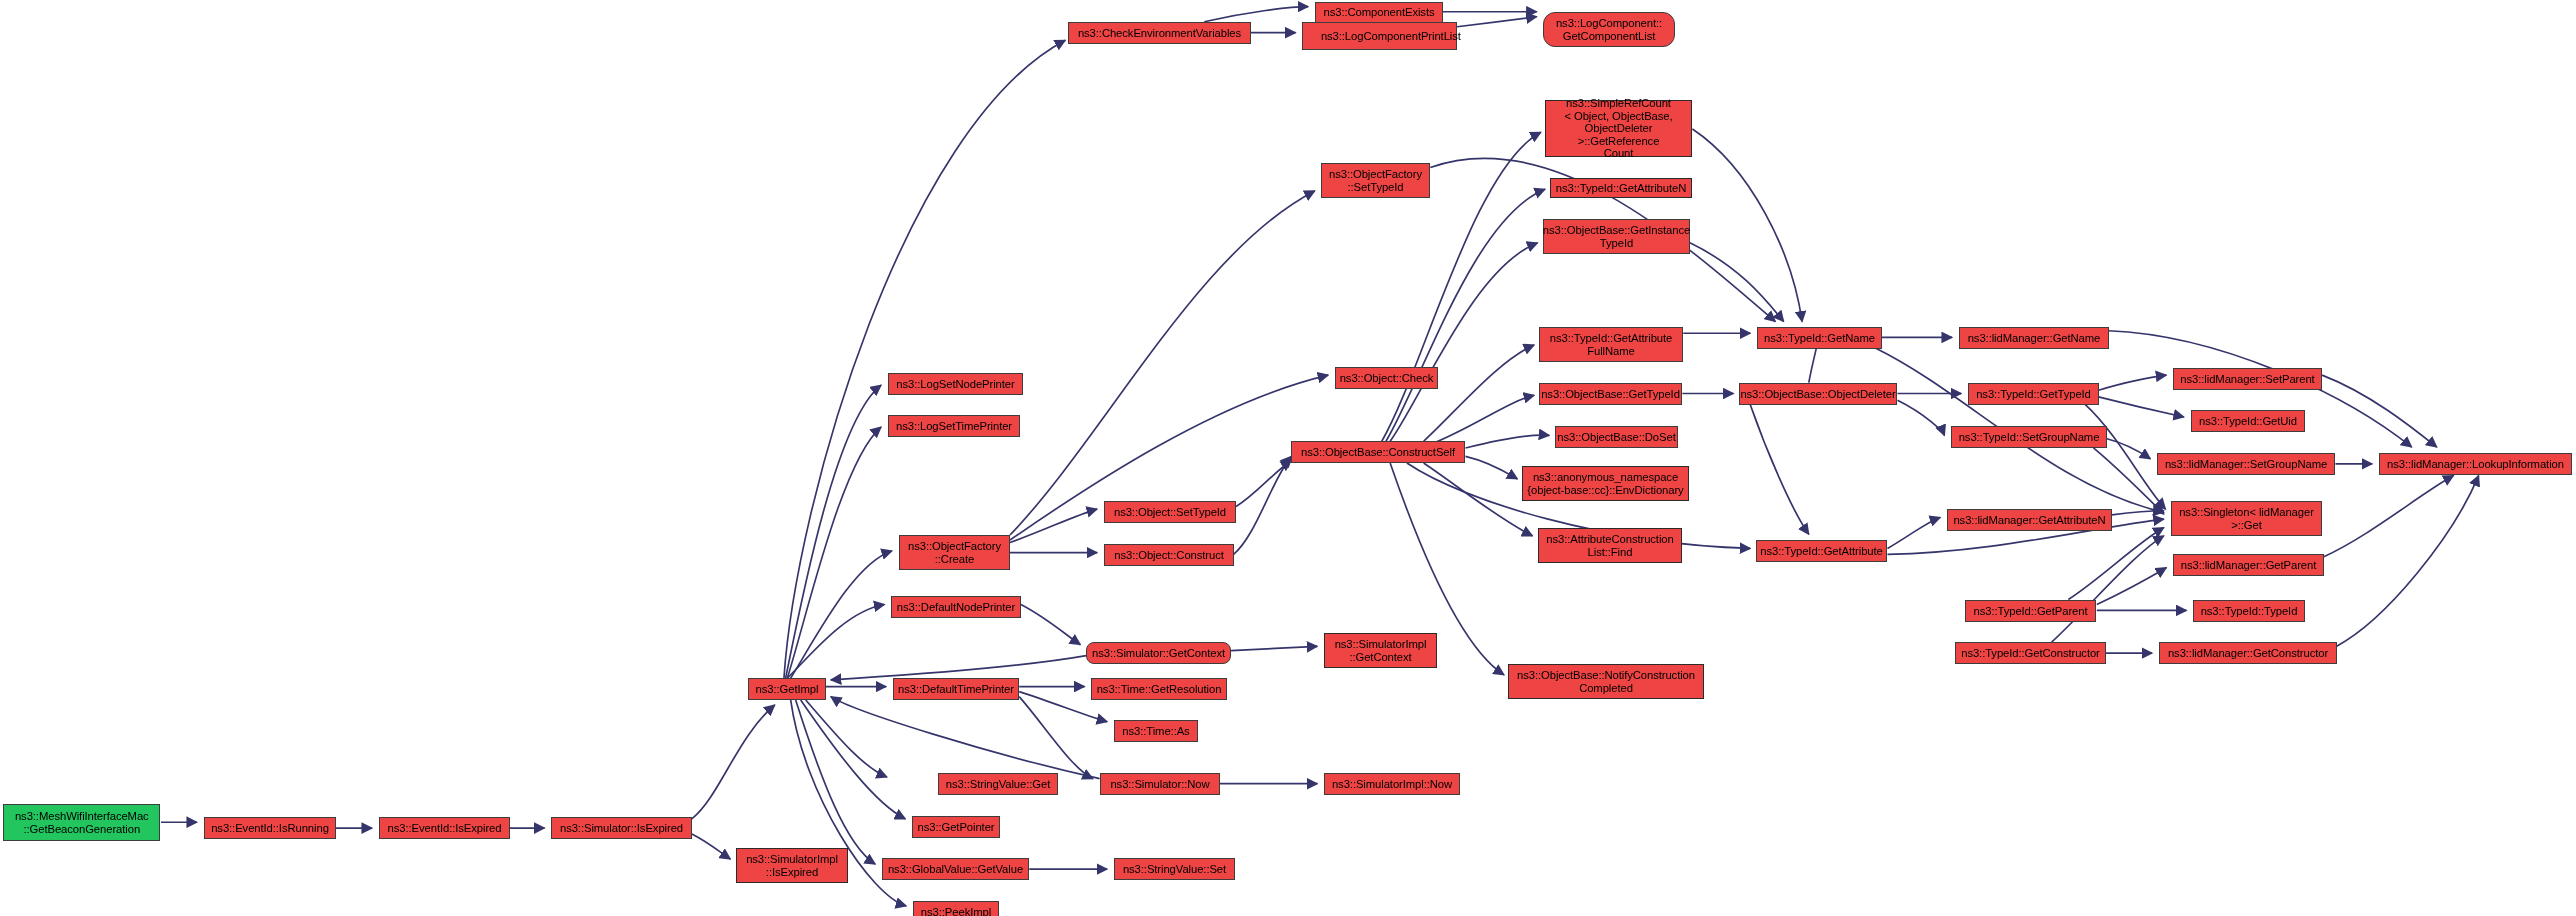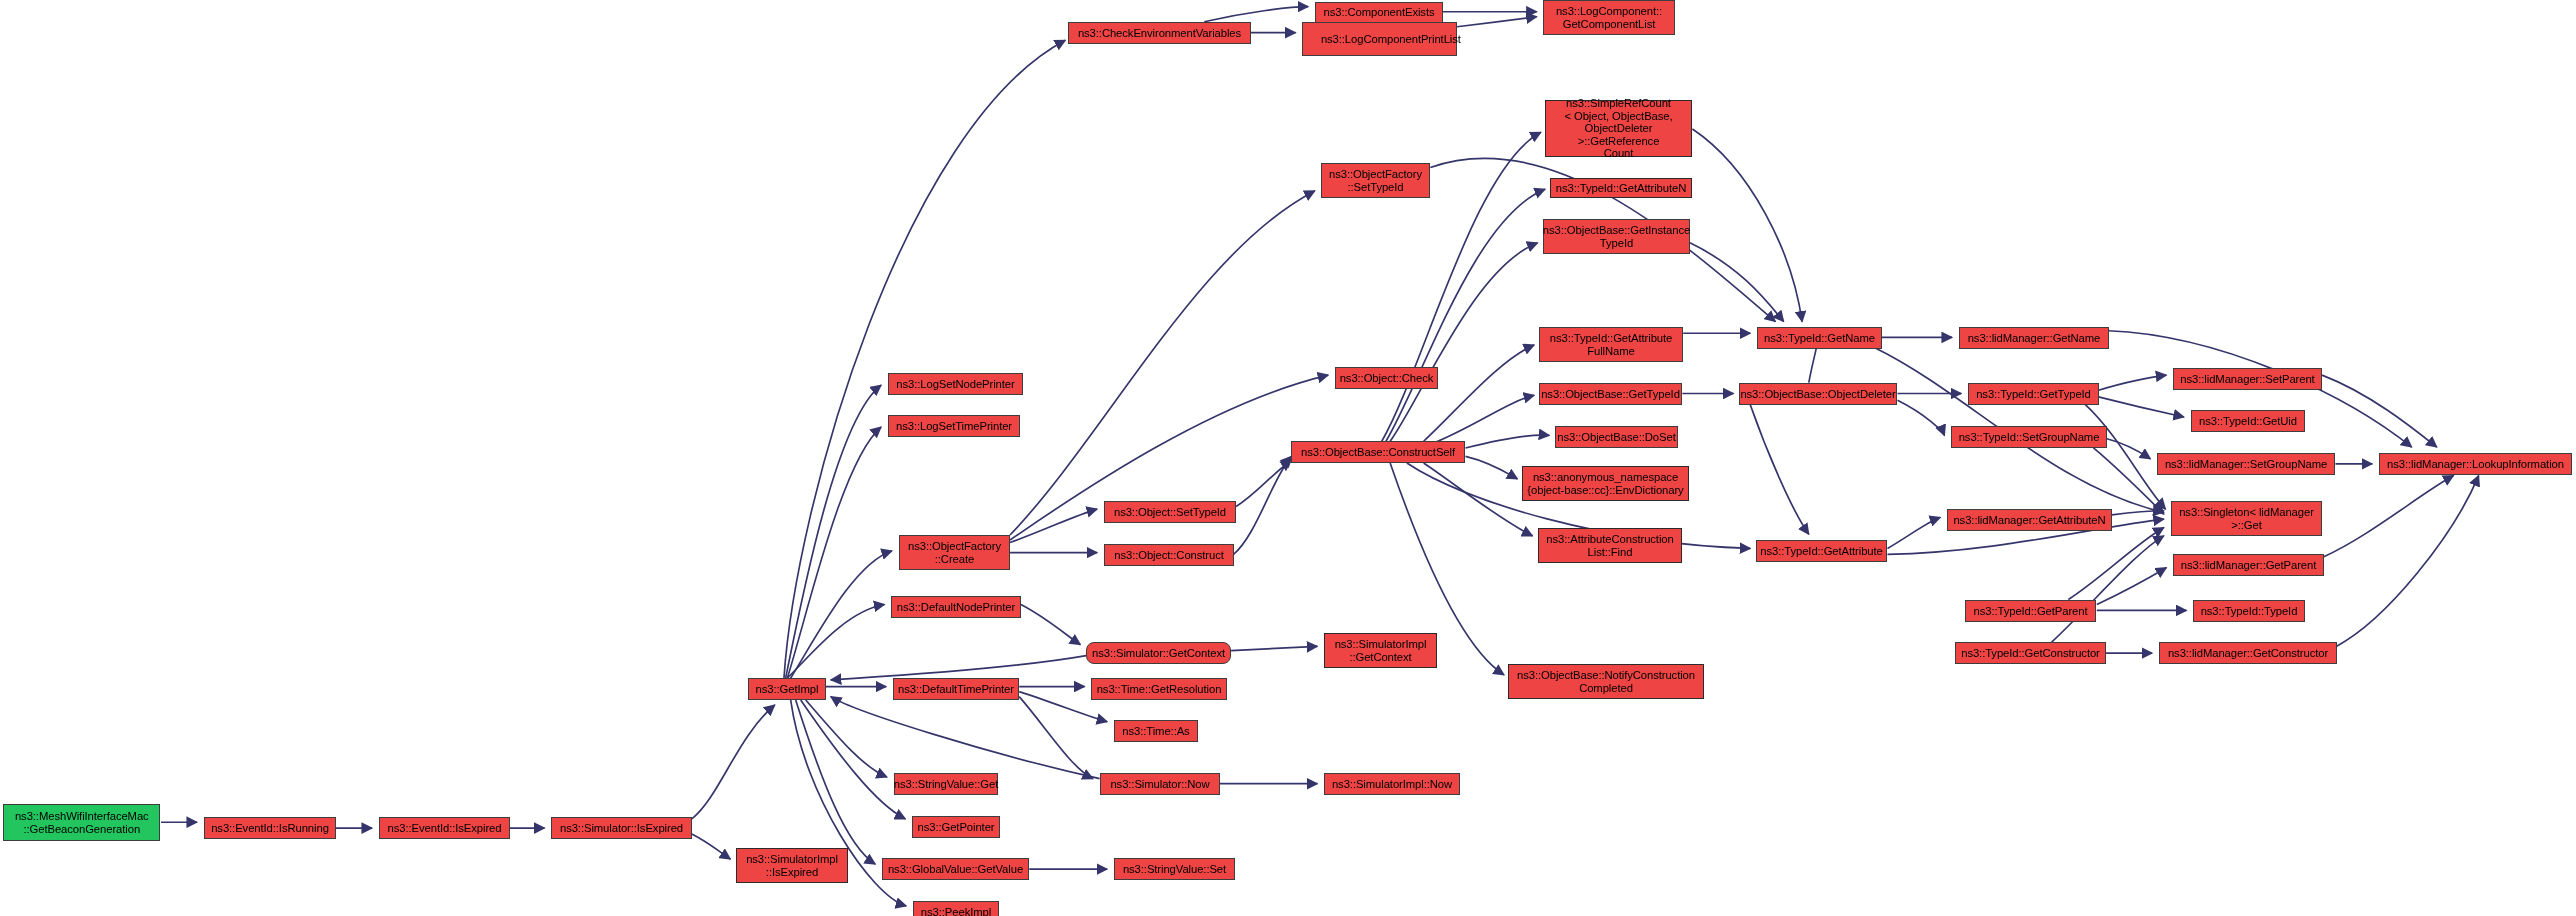--- a/index.html
+++ b/index.html
@@ -140,21 +140,21 @@
 
   <div id="nodes-group">
       <div class="node thick root" style="left: 3.3px; top: 804px; width: 157px; height: 37px;">ns3::MeshWifiInterfaceMac
 ::GetBeaconGeneration</div>
       <div class="node thick" style="left: 204px; top: 817px; width: 132px; height: 22px;">ns3::EventId::IsRunning</div>
       <div class="node thick" style="left: 379px; top: 817px; width: 131px; height: 22px;">ns3::EventId::IsExpired</div>
       <div class="node thick" style="left: 551px; top: 817px; width: 141px; height: 22px;">ns3::Simulator::IsExpired</div>
       <div class="node" style="left: 736px; top: 848px; width: 112px; height: 35px;">ns3::SimulatorImpl
 ::IsExpired</div>
       <div class="node thick" style="left: 748px; top: 678px; width: 78px; height: 22px;">ns3::GetImpl</div>
-      <div class="node thick" style="left: 894px; top: 773px; width: 104px; height: 22px;">ns3::StringValue::Get</div>
+      <div class="node thick" style="left: 938px; top: 773px; width: 120px; height: 22px;">ns3::StringValue::Get</div>
       <div class="node thick" style="left: 912px; top: 816px; width: 88px; height: 22px;">ns3::GetPointer</div>
       <div class="node thick" style="left: 882px; top: 858px; width: 147px; height: 22px;">ns3::GlobalValue::GetValue</div>
       <div class="node thick" style="left: 913px; top: 901px; width: 86px; height: 22px;">ns3::PeekImpl</div>
       <div class="node thick" style="left: 1114px; top: 858px; width: 121px; height: 22px;">ns3::StringValue::Set</div>
       <div class="node thick" style="left: 891px; top: 596px; width: 130px; height: 22px;">ns3::DefaultNodePrinter</div>
       <div class="node thick" style="left: 893px; top: 678px; width: 126px; height: 22px;">ns3::DefaultTimePrinter</div>
       <div class="node thick" style="left: 1086px; top: 642px; width: 145px; height: 22px; border-radius: 8px;">ns3::Simulator::GetContext</div>
       <div class="node thick" style="left: 1091px; top: 678px; width: 136px; height: 22px;">ns3::Time::GetResolution</div>
       <div class="node thick" style="left: 1114px; top: 720px; width: 84px; height: 22px;">ns3::Time::As</div>
       <div class="node thick" style="left: 1100px; top: 773px; width: 120px; height: 22px;">ns3::Simulator::Now</div>
@@ -162,22 +162,22 @@
 ::GetContext</div>
       <div class="node thick" style="left: 1324px; top: 773px; width: 136px; height: 22px;">ns3::SimulatorImpl::Now</div>
       <div class="node thick" style="left: 888px; top: 373px; width: 135px; height: 22px;">ns3::LogSetNodePrinter</div>
       <div class="node thick" style="left: 888px; top: 415px; width: 132px; height: 22px;">ns3::LogSetTimePrinter</div>
       <div class="node thick" style="left: 899px; top: 535px; width: 111px; height: 35px;">ns3::ObjectFactory
 ::Create</div>
       <div class="node thick" style="left: 1104px; top: 501px; width: 132px; height: 22px;">ns3::Object::SetTypeId</div>
       <div class="node thick" style="left: 1104px; top: 544px; width: 130px; height: 22px;">ns3::Object::Construct</div>
       <div class="node thick" style="left: 1068px; top: 22px; width: 183px; height: 22px;">ns3::CheckEnvironmentVariables</div>
       <div class="node thick" style="left: 1315px; top: 1.7px; width: 128px; height: 22px;">ns3::ComponentExists</div>
-      <div class="node thick" style="left: 1302px; top: 22px; width: 155px; height: 34px; padding-left: 26px;">ns3::LogComponentPrintList</div>
-      <div class="node thick" style="left: 1543px; top: 0px; width: 132px; height: 35px;">ns3::LogComponent::
+      <div class="node thick" style="left: 1302px; top: 22px; width: 155px; height: 28px; padding-left: 26px;">ns3::LogComponentPrintList</div>
+      <div class="node thick" style="left: 1543px; top: 12px; width: 132px; height: 35px; border-radius: 12px;">ns3::LogComponent::
 GetComponentList</div>
       <div class="node thick" style="left: 1321px; top: 163px; width: 109px; height: 35px;">ns3::ObjectFactory
 ::SetTypeId</div>
       <div class="node thick" style="left: 1335px; top: 367px; width: 103px; height: 22px;">ns3::Object::Check</div>
       <div class="node thick" style="left: 1291px; top: 441px; width: 174px; height: 22px;">ns3::ObjectBase::ConstructSelf</div>
       <div class="node" style="left: 1545px; top: 100px; width: 147px; height: 57px;">ns3::SimpleRefCount
 &lt; Object, ObjectBase,
 ObjectDeleter &gt;::GetReference
 Count</div>
       <div class="node" style="left: 1550px; top: 178px; width: 142px; height: 20px;">ns3::TypeId::GetAttributeN</div>

